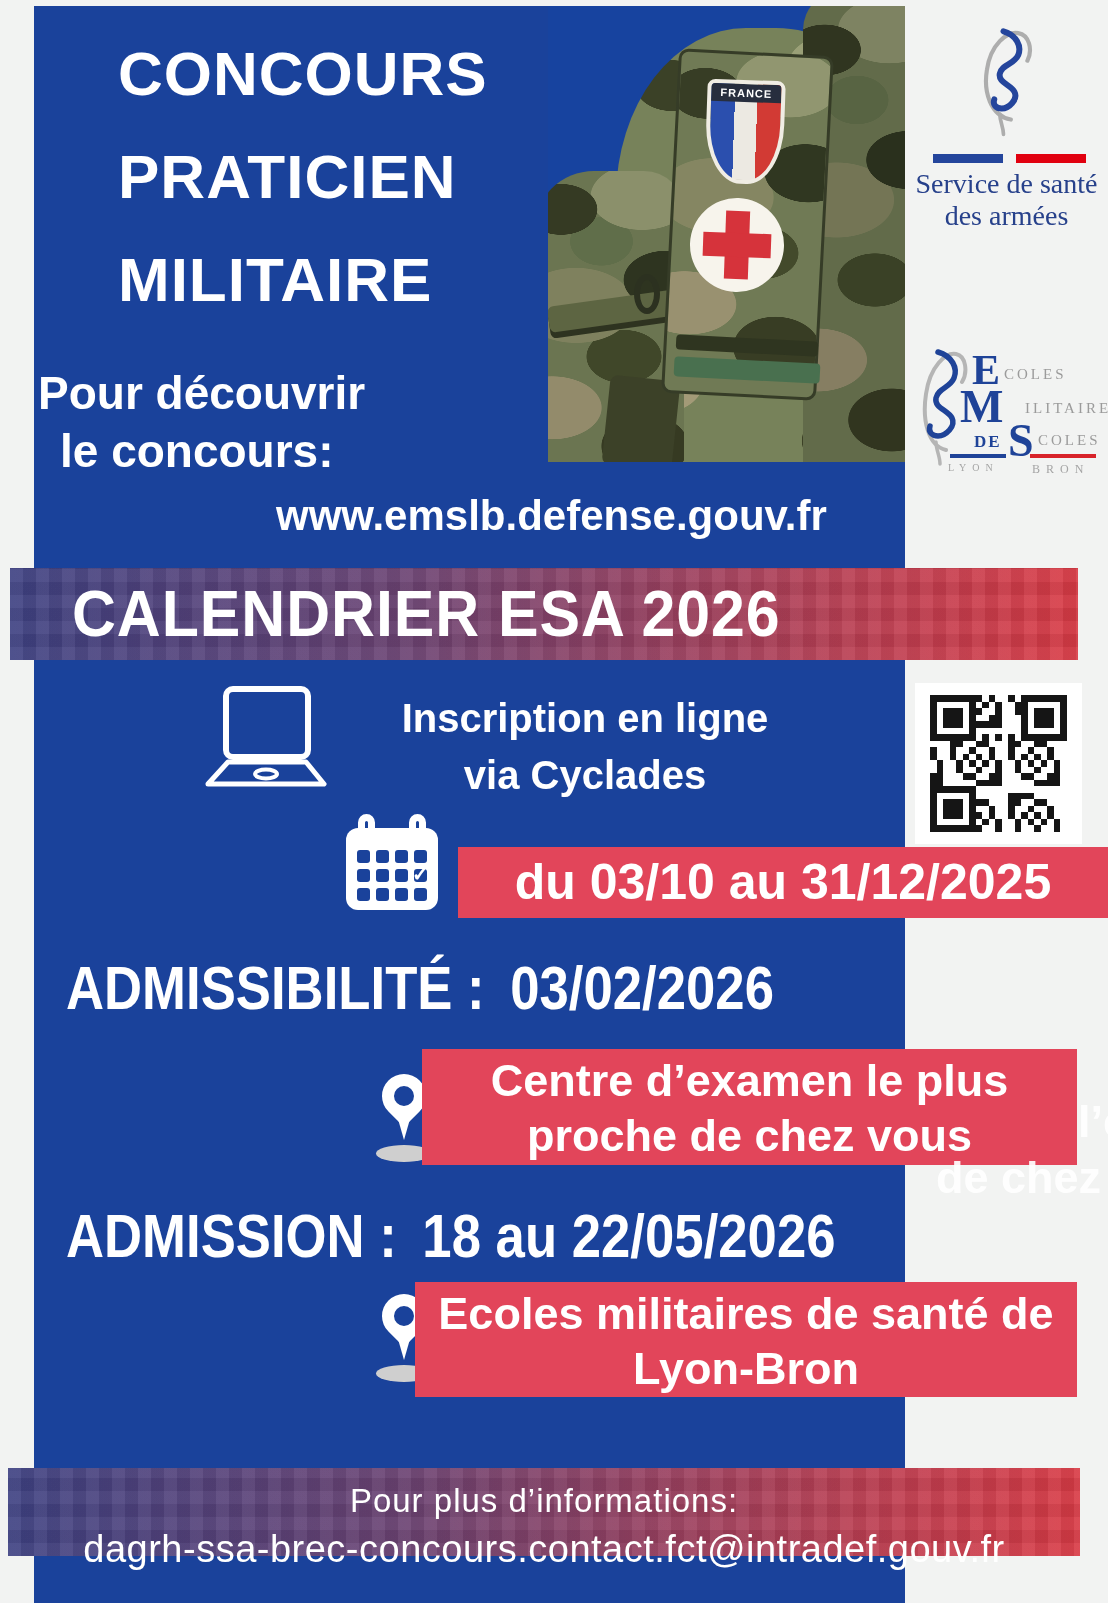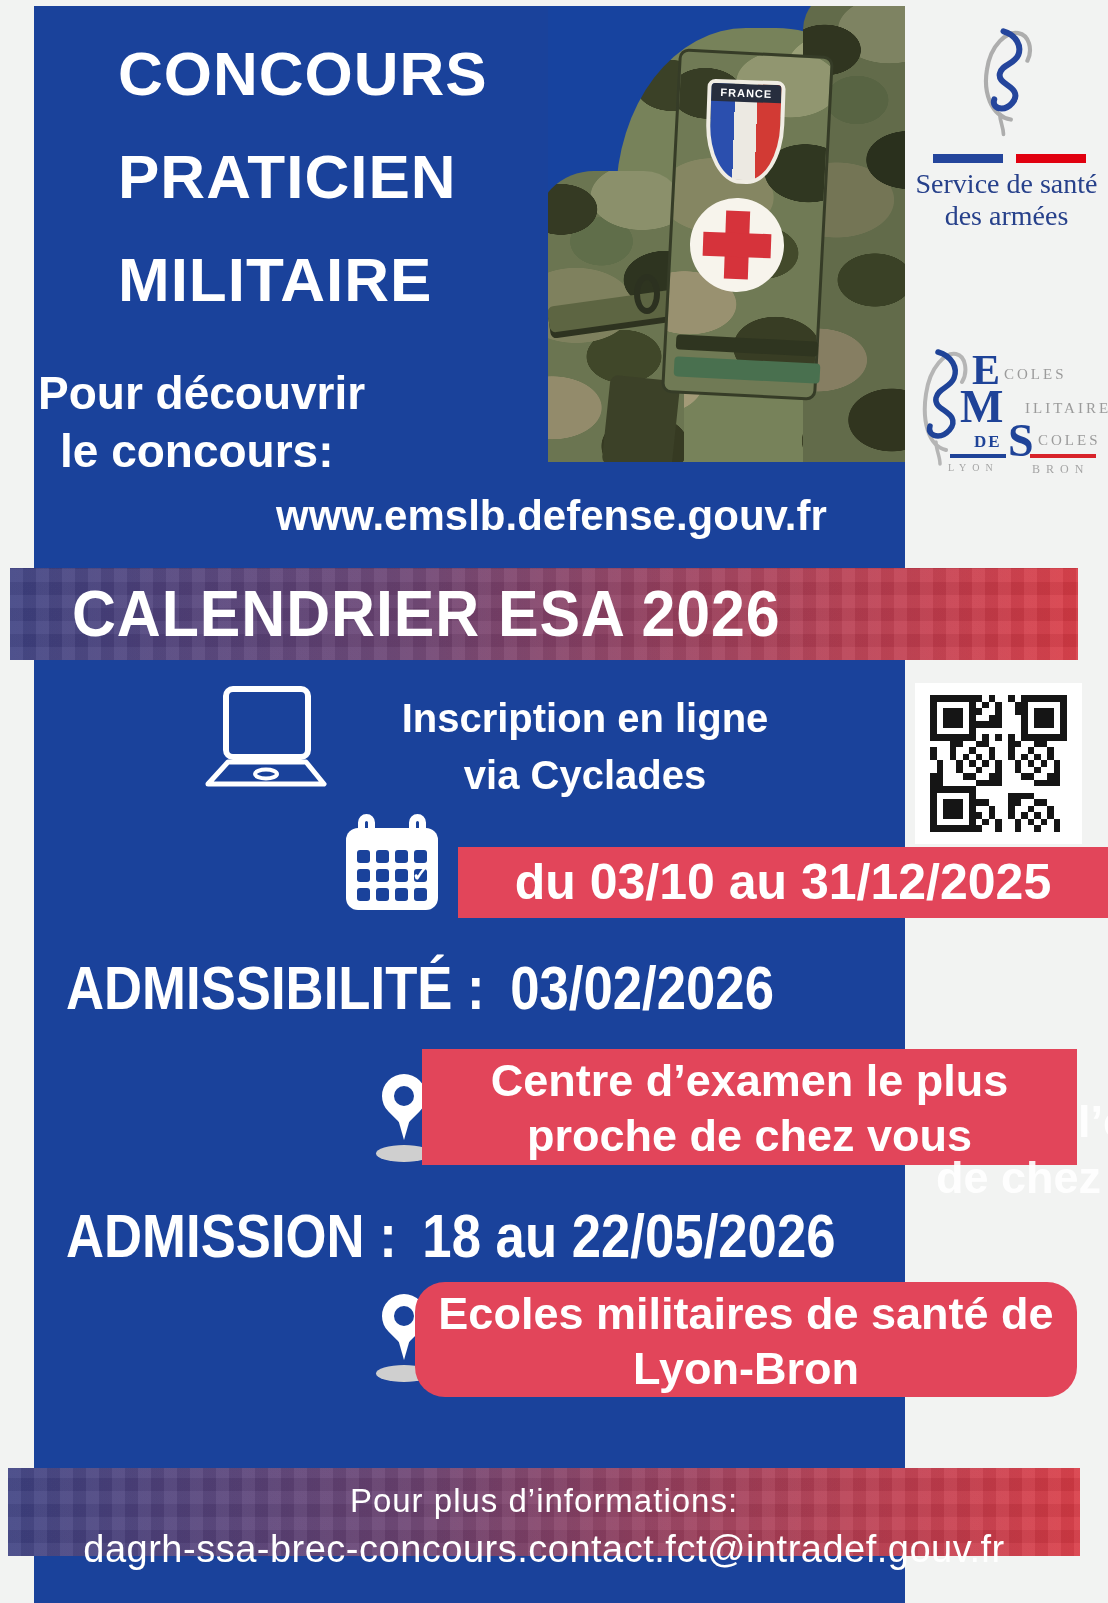--- a/index.html
+++ b/index.html
@@ -74,21 +74,21 @@
   }
   .footer-banner { left:8px; top:1468px; width:1072px; height:88px; text-align:center; }
   .footer-line1 { position:absolute; left:0; right:0; top:14px; font-size:33px; letter-spacing:1px; }
   .footer-line2 { position:absolute; left:0; right:0; top:60px; font-size:38px; letter-spacing:0.5px; }
 
   
   .red-box { position:absolute; background:#e2455a; color:#fff; }
   .dates-box { left:458px; top:847px; width:650px; height:71px; line-height:71px; text-align:center; font-size:50px; font-weight:bold; }
   .loc-box { text-align:center; font-weight:bold; font-size:45px; line-height:55px; padding-top:4px; }
   .exam-box { left:422px; top:1049px; width:655px; height:116px; }
-  .ecoles-box { left:415px; top:1282px; width:662px; height:115px;border-radius:30px; }
+  .ecoles-box { left:415px; top:1282px; width:662px; height:115px; }
 
   
   .heading-row { position:absolute; left:66px; color:#fff; font-weight:bold; font-size:62px; white-space:nowrap; transform:scaleX(0.85); transform-origin:left center; }
   .heading-row .date { margin-left:30px; }
 
   
   .insc-text { position:absolute; left:350px; top:690px; width:470px; text-align:center; color:#fff; font-weight:bold; font-size:40px; line-height:57px; }
 
   
   .laptop { position:absolute; left:196px; top:684px; width:140px; height:112px; }

